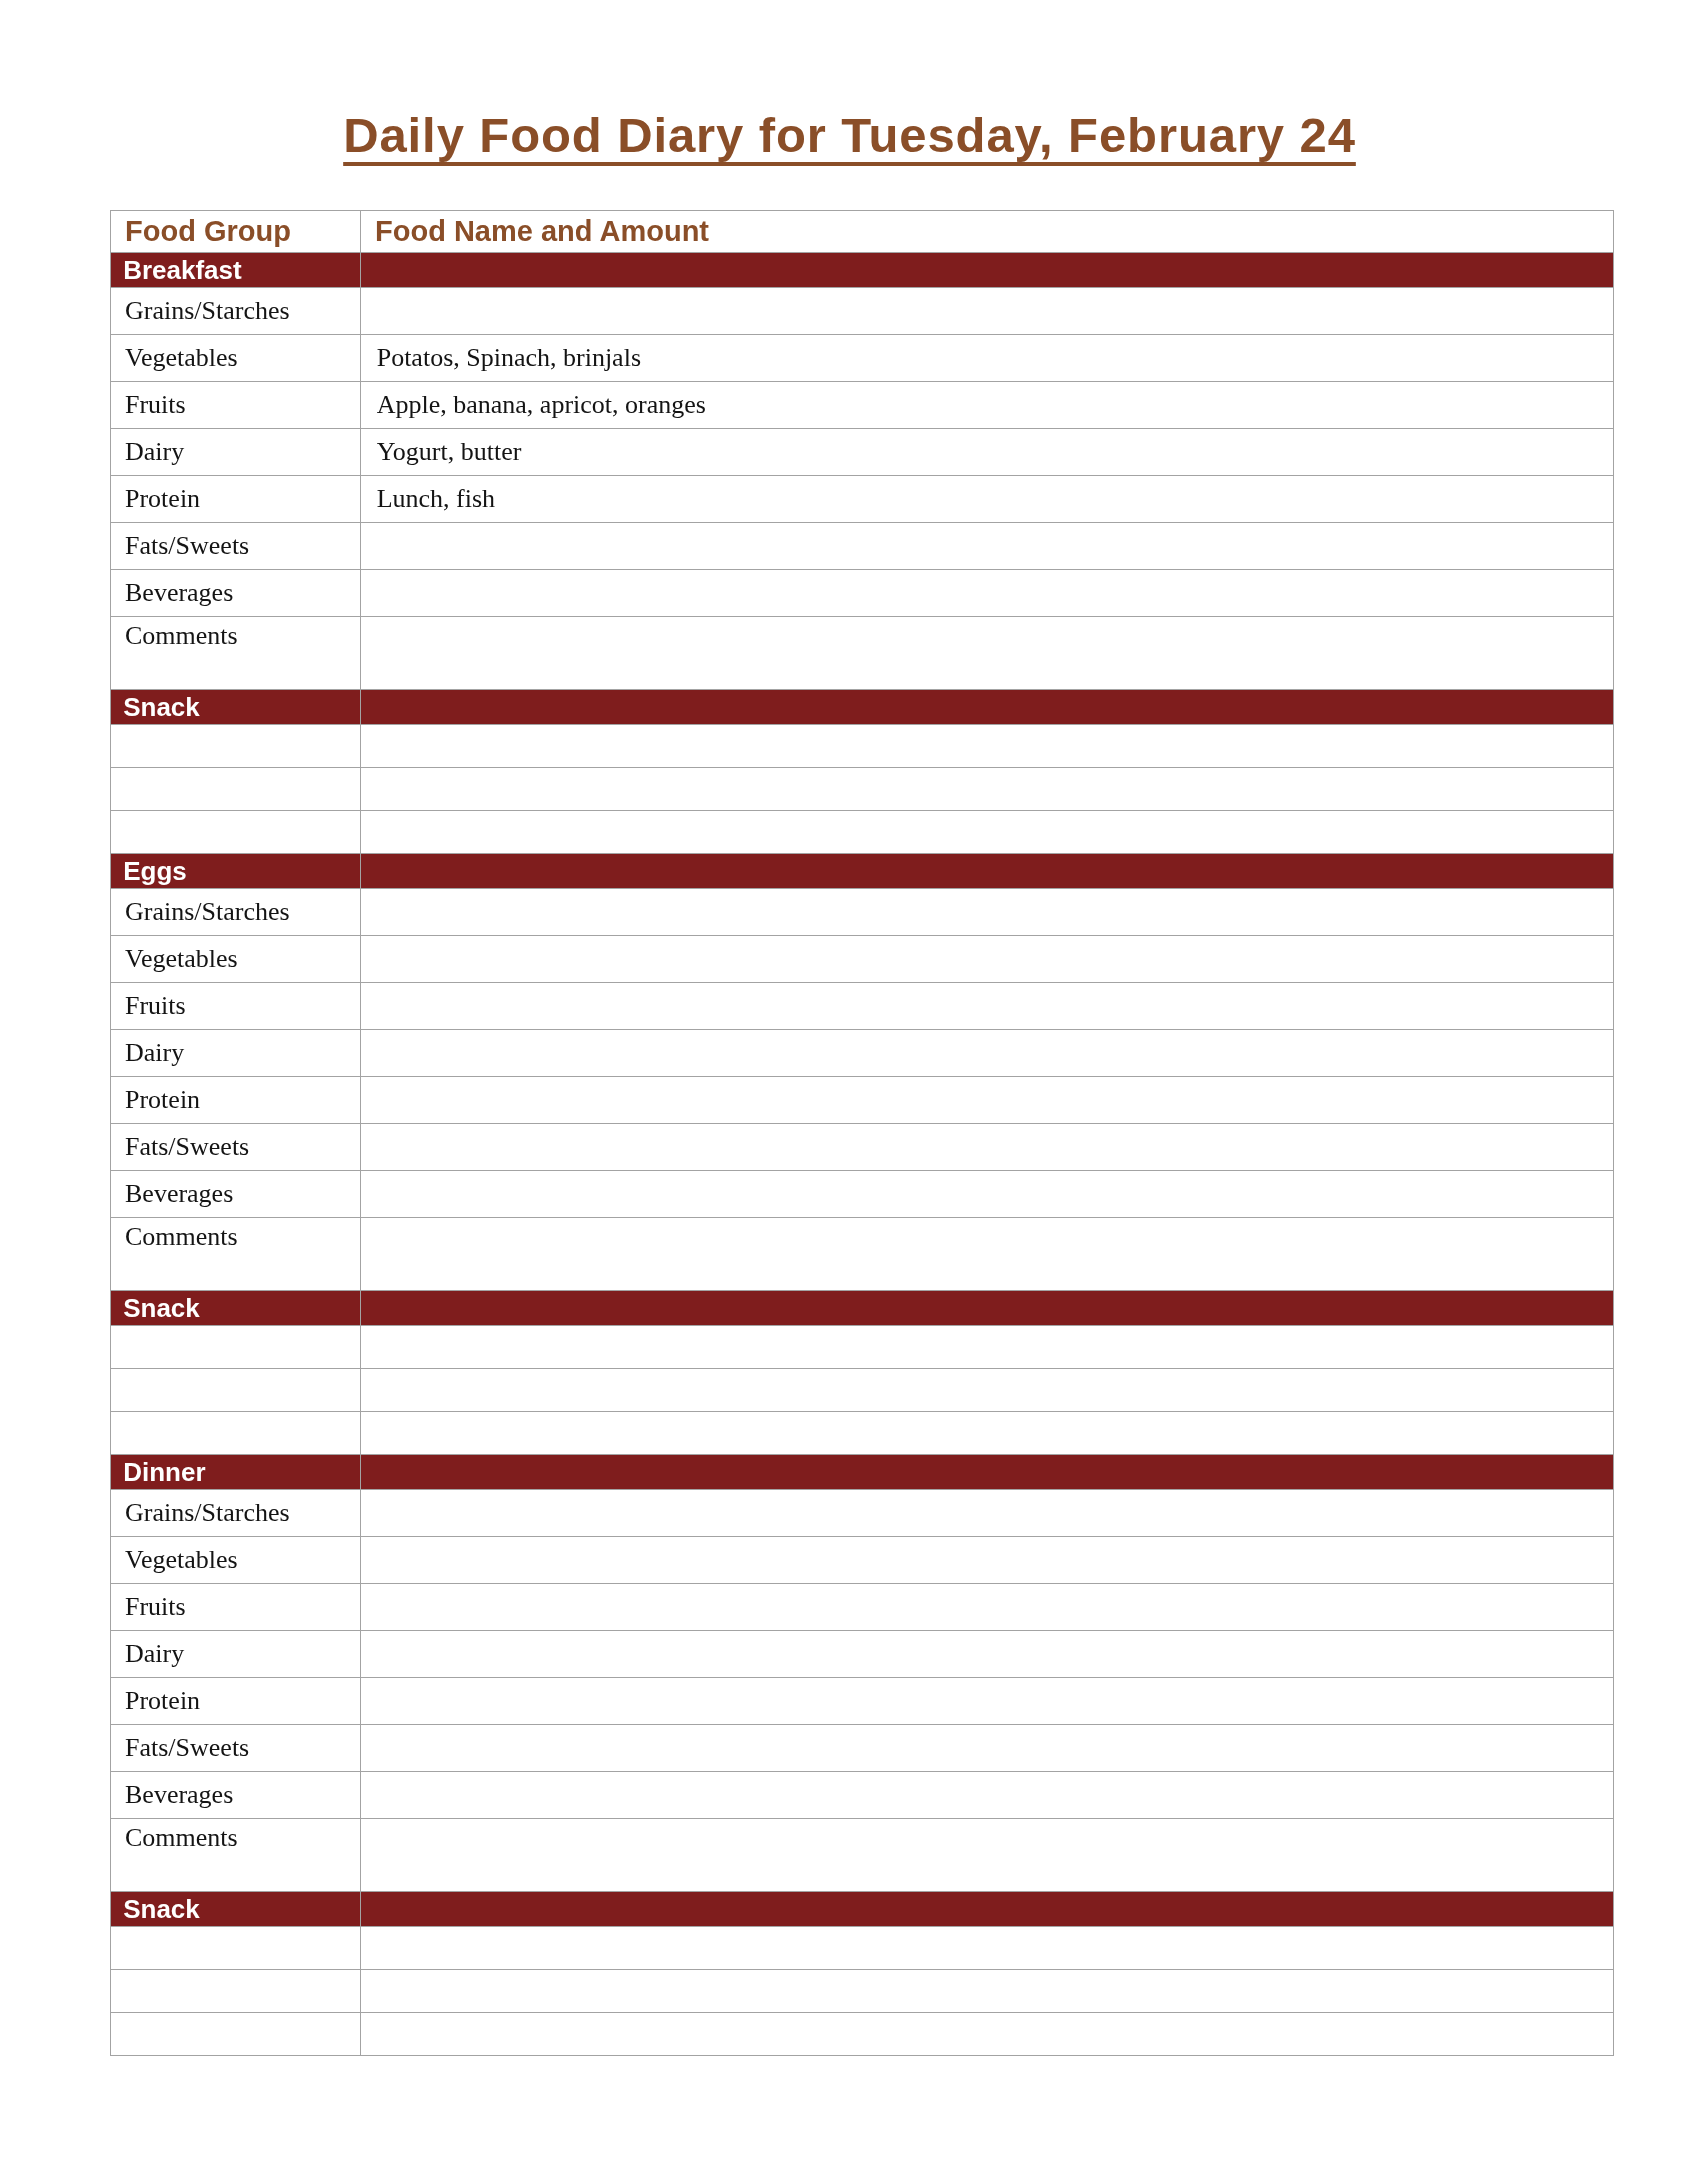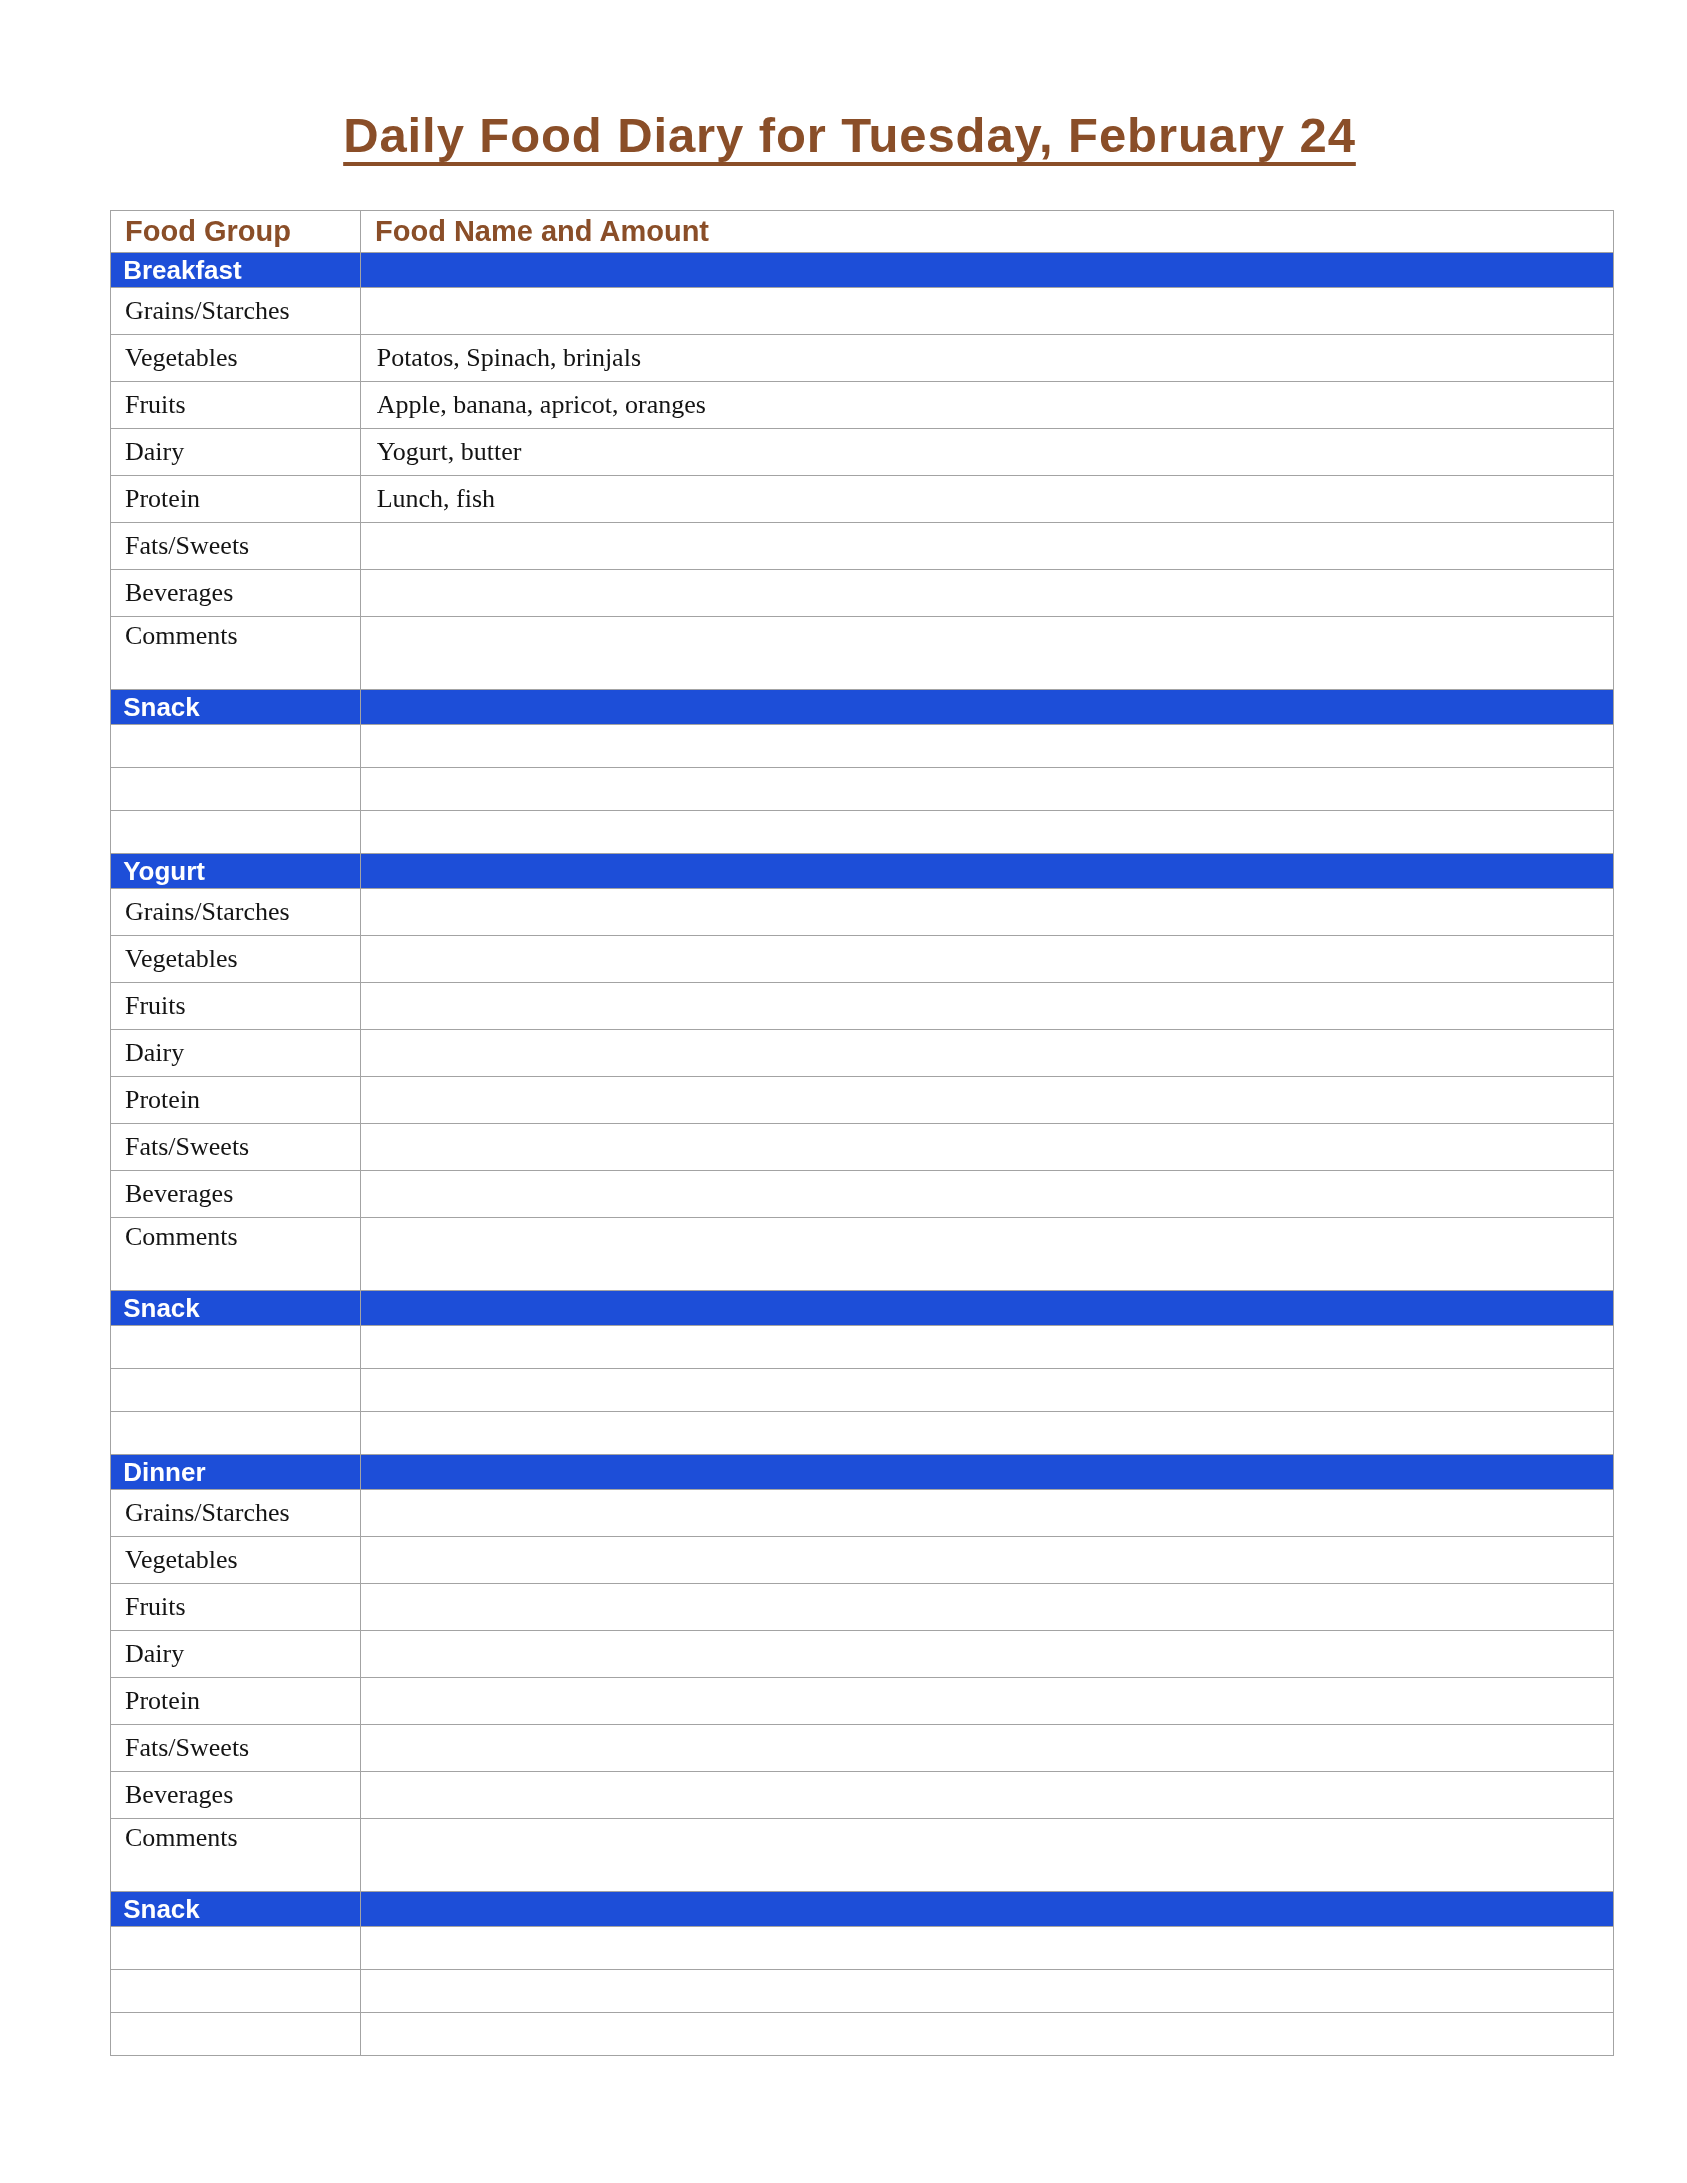--- a/index.html
+++ b/index.html
@@ -43,21 +43,21 @@
     height: 42px;
     text-align: left;
     font-size: 29px;
     font-weight: bold;
     color: #8A4E28;
     padding-left: 14px;
     font-family: "Liberation Sans", sans-serif;
   }
   tr.band-row td {
     height: 35px;
-    background: #1d4ed8;
+    background: #7f1d1d;
     color: #FFFFFF;
     font-size: 26px;
     font-weight: bold;
     padding-left: 12.2px;
     font-family: "Liberation Sans", sans-serif;
   }
   tr.row-label td, tr.row-empty td, tr.row-comments td {
     font-family: "Liberation Serif", "DejaVu Serif", serif;
     font-size: 26px;
     color: #141414;
@@ -133,21 +133,21 @@
         </tr>
         <tr class="row-empty">
           <td class="label-cell"></td>
           <td class="value-cell"></td>
         </tr>
         <tr class="row-empty">
           <td class="label-cell"></td>
           <td class="value-cell"></td>
         </tr>
         <tr class="band-row">
-          <td>Yogurt</td>
+          <td>Eggs</td>
           <td></td>
         </tr>
         <tr class="row-label">
           <td class="label-cell">Grains/Starches</td>
           <td class="value-cell"></td>
         </tr>
         <tr class="row-label">
           <td class="label-cell">Vegetables</td>
           <td class="value-cell"></td>
         </tr>

